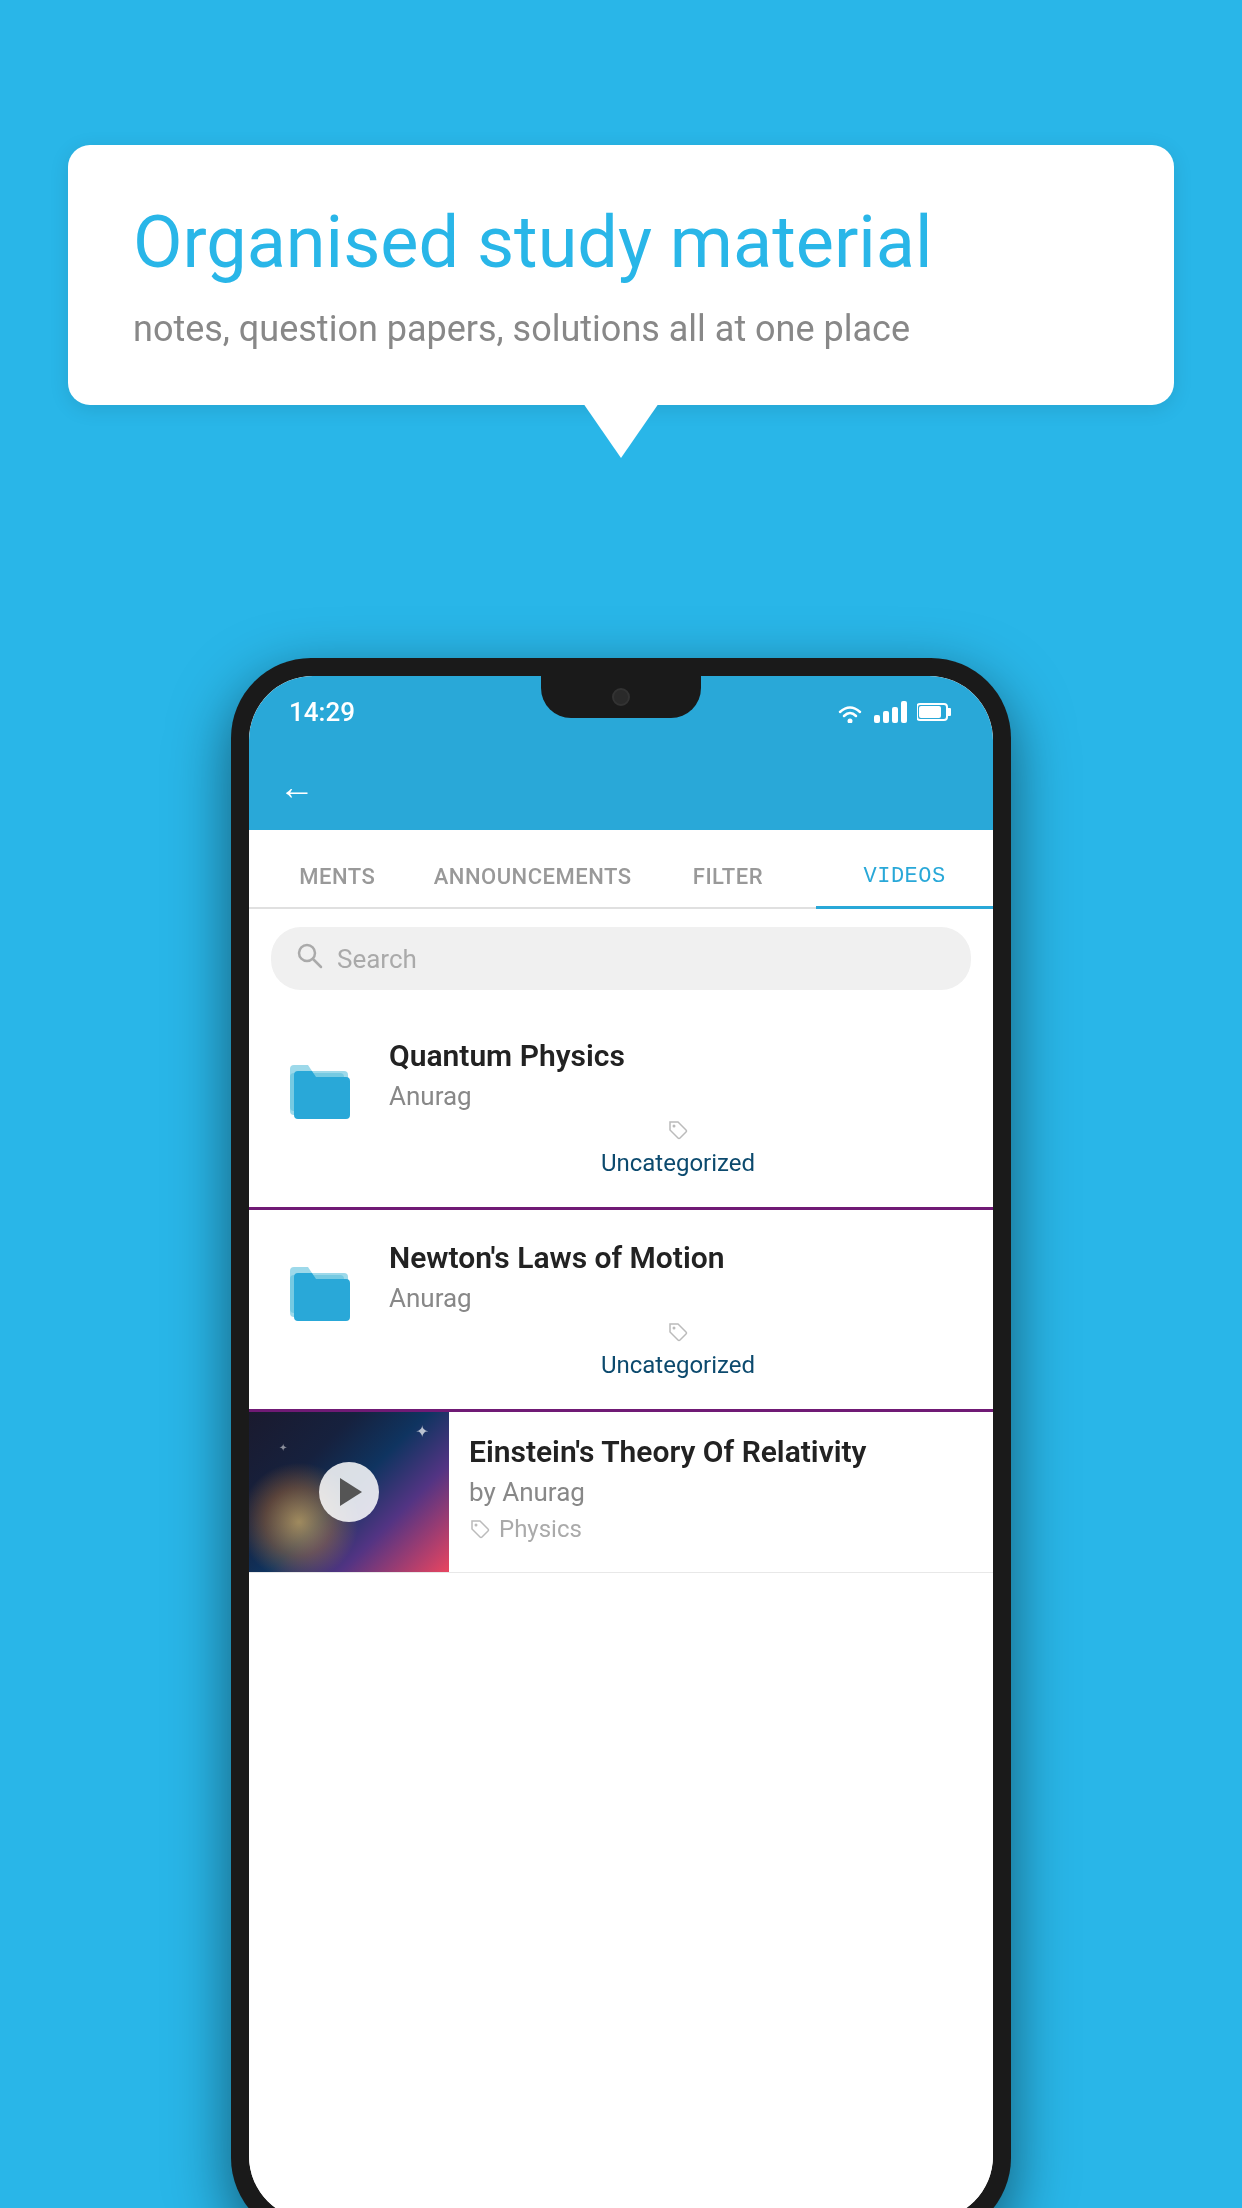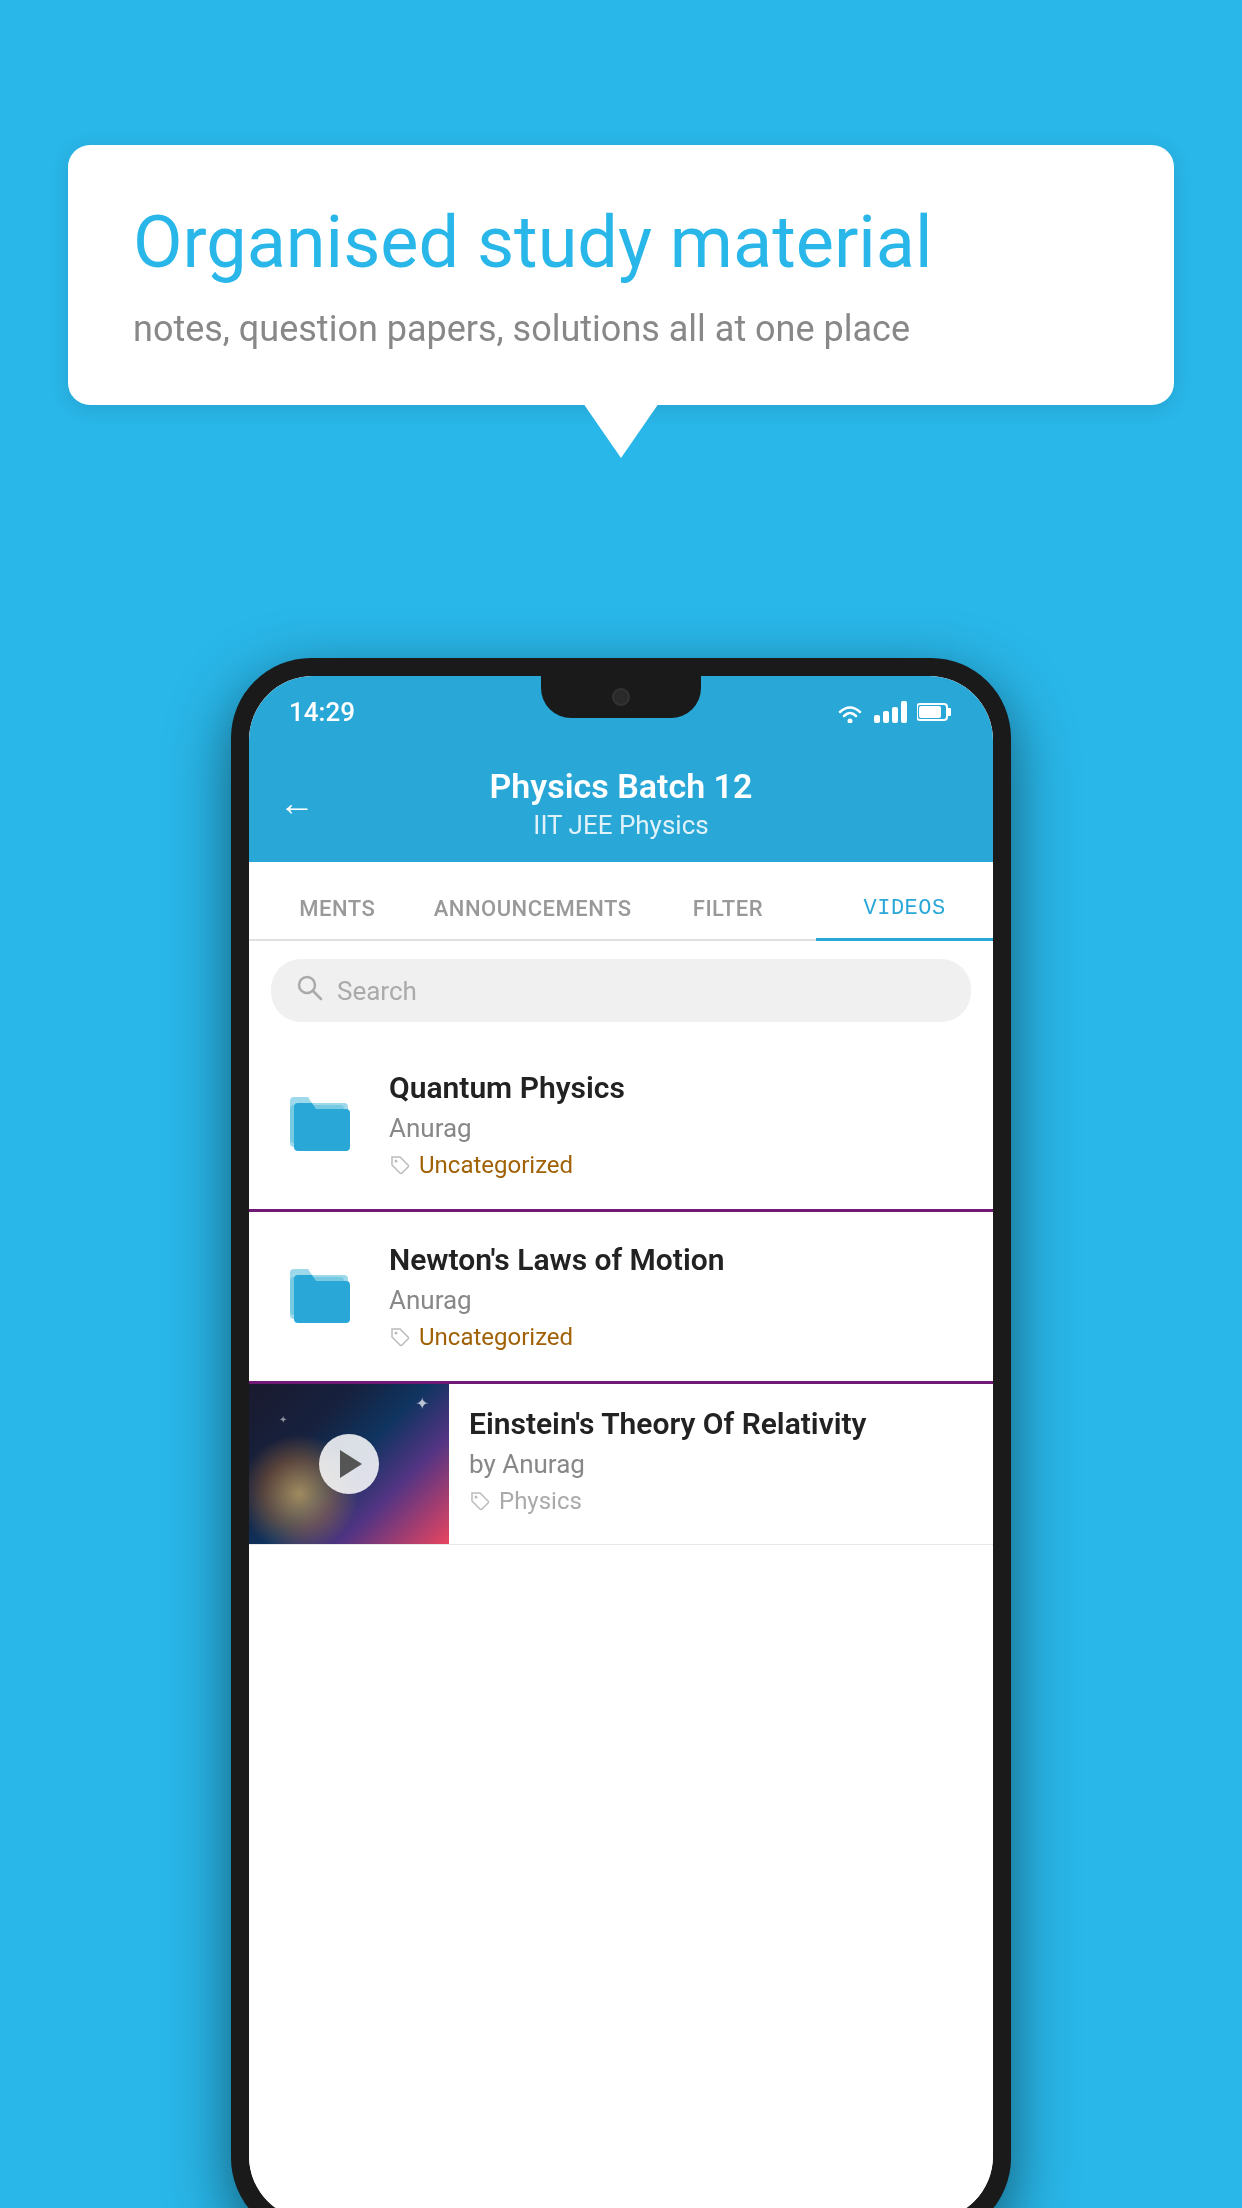--- a/index.html
+++ b/index.html
@@ -332,22 +332,23 @@
     .item-author {
       font-size: 26px;
       color: #888;
       margin-bottom: 8px;
     }
 
     .item-tag {
       display: flex;
       align-items: center;
       gap: 8px;
-      color: #a16207;
+      color: #0c4a6e;
       font-size: 24px;
+      flex-direction: column;
     }
 
     
     .video-item {
       display: flex;
       align-items: flex-start;
       padding: 0 0 0 0;
       border-bottom: 1px solid #e8e8e8;
       background: white;
       cursor: pointer;
@@ -462,24 +463,20 @@
         <svg width="36" height="20" viewBox="0 0 36 20">
           <rect x="0" y="2" width="30" height="16" rx="3" ry="3" stroke="white" stroke-width="2" fill="none"></rect>
           <rect x="30" y="6" width="4" height="8" rx="1" fill="white"></rect>
           <rect x="2" y="4" width="22" height="12" rx="2" fill="white"></rect>
         </svg>
       </div>
     </div>
 
     <div class="app-header">
       <div class="back-arrow">←</div>
-      <div class="header-title-area">
-        <div class="header-title">Physics Batch 12</div>
-        <div class="header-subtitle">IIT JEE   Physics</div>
-      </div>
       <div style="width:56px;"></div>
     </div>
 
     <div class="tabs-bar">
       <div class="tab-item">MENTS</div>
       <div class="tab-item">ANNOUNCEMENTS</div>
       <div class="tab-item">FILTER</div>
       <div class="tab-item active">VIDEOS</div>
     </div>
 

